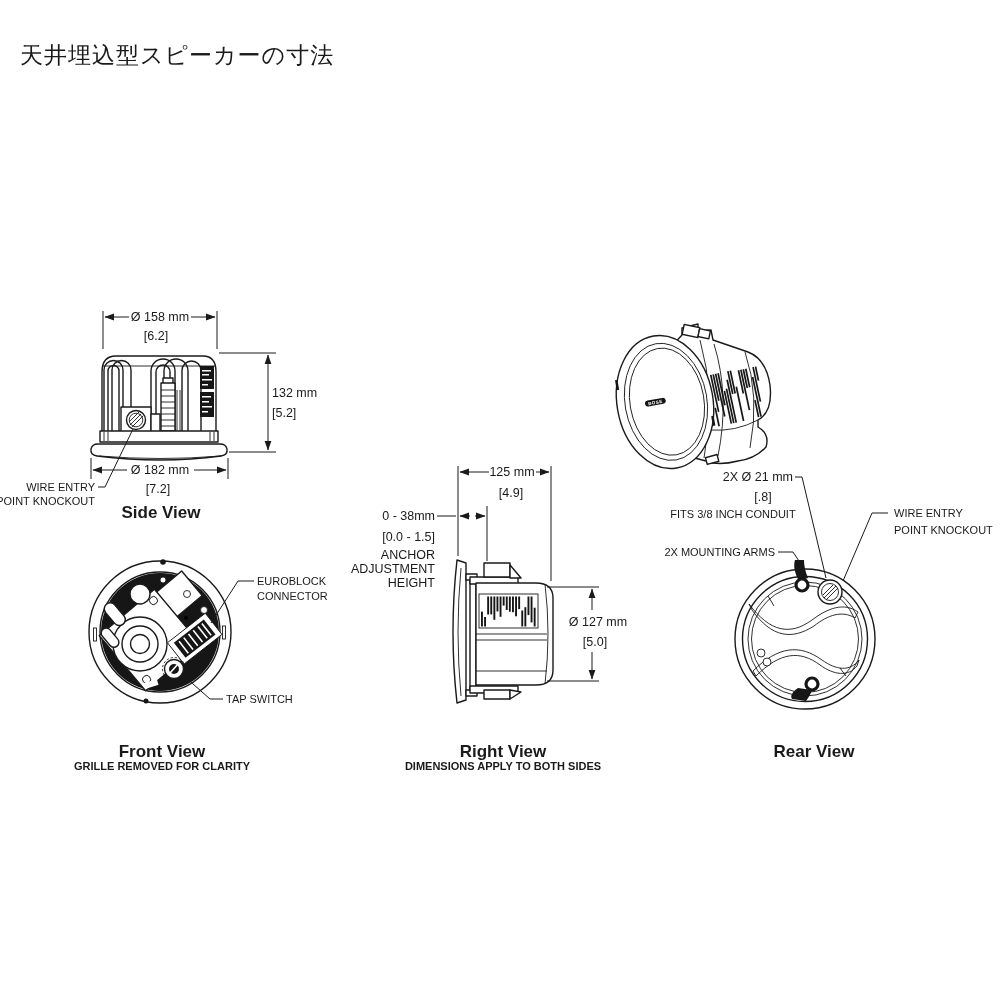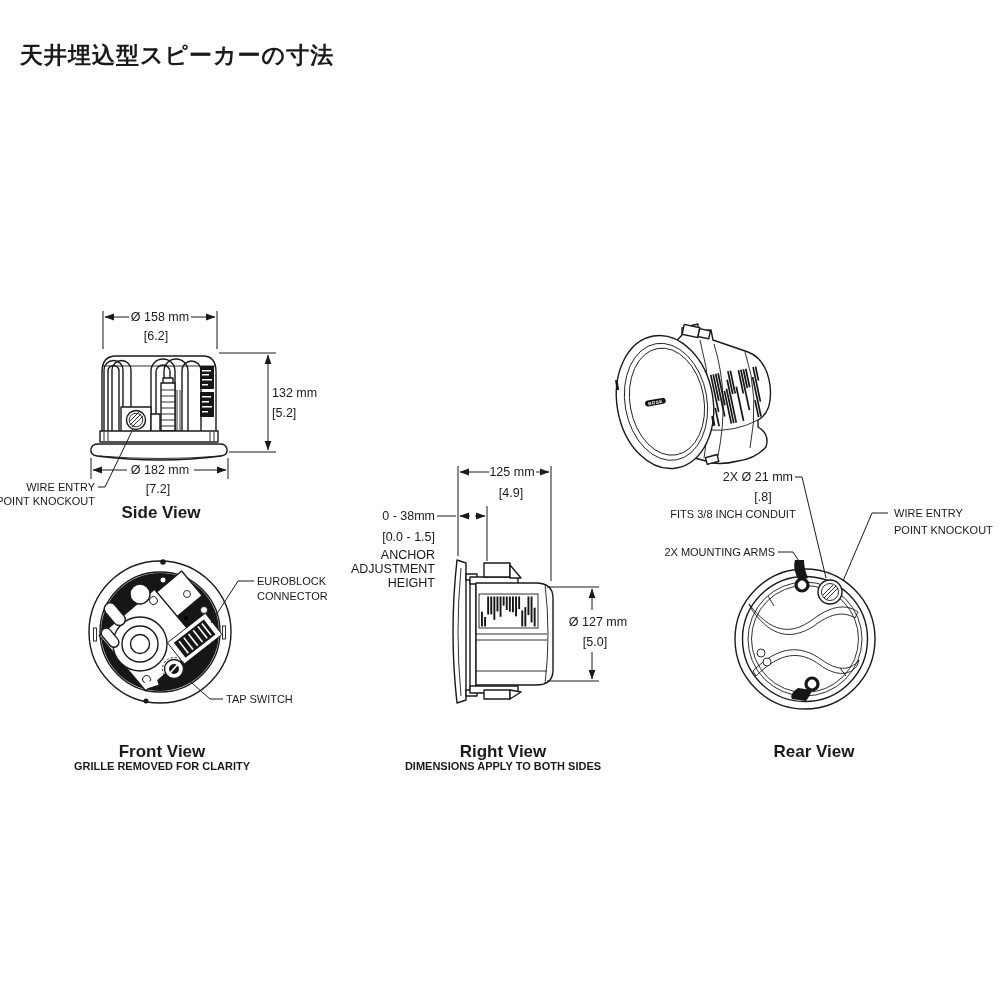--- a/index.html
+++ b/index.html
@@ -1,18 +1,18 @@
 <!DOCTYPE html>
 <html><head>
 <meta charset="utf-8">
 <style>
   html,body{margin:0;padding:0;background:#fff;}
   .page{position:relative;width:1000px;height:1000px;background:#fff;overflow:hidden;
         font-family:"Liberation Sans","DejaVu Sans",sans-serif;color:#1a1a1a;}
-  .page-title{position:absolute;left:20px;top:40px;margin:0;font-size:23px;font-weight:bold;
+  .page-title{position:absolute;left:20px;top:40px;margin:0;font-size:23px;font-weight:normal;
         letter-spacing:1px;font-family:"Liberation Sans","DejaVu Sans",sans-serif;}
   svg{position:absolute;left:0;top:0;}
   svg .ln{stroke:#1a1a1a;stroke-width:1.4;fill:none;stroke-linecap:round;stroke-linejoin:round;}
   svg .thin{stroke:#1a1a1a;stroke-width:0.9;fill:none;}
   svg .dimln{stroke:#1a1a1a;stroke-width:1;fill:none;}
   svg .wfill{fill:#ffffff;}
   svg .dfill{fill:#161616;stroke:none;}
   svg text{fill:#1a1a1a;}
   svg .dim{font-size:12.5px;font-family:"Liberation Sans","DejaVu Sans",sans-serif;}
   svg .lbl{font-size:11px;font-family:"Liberation Sans","DejaVu Sans",sans-serif;}

